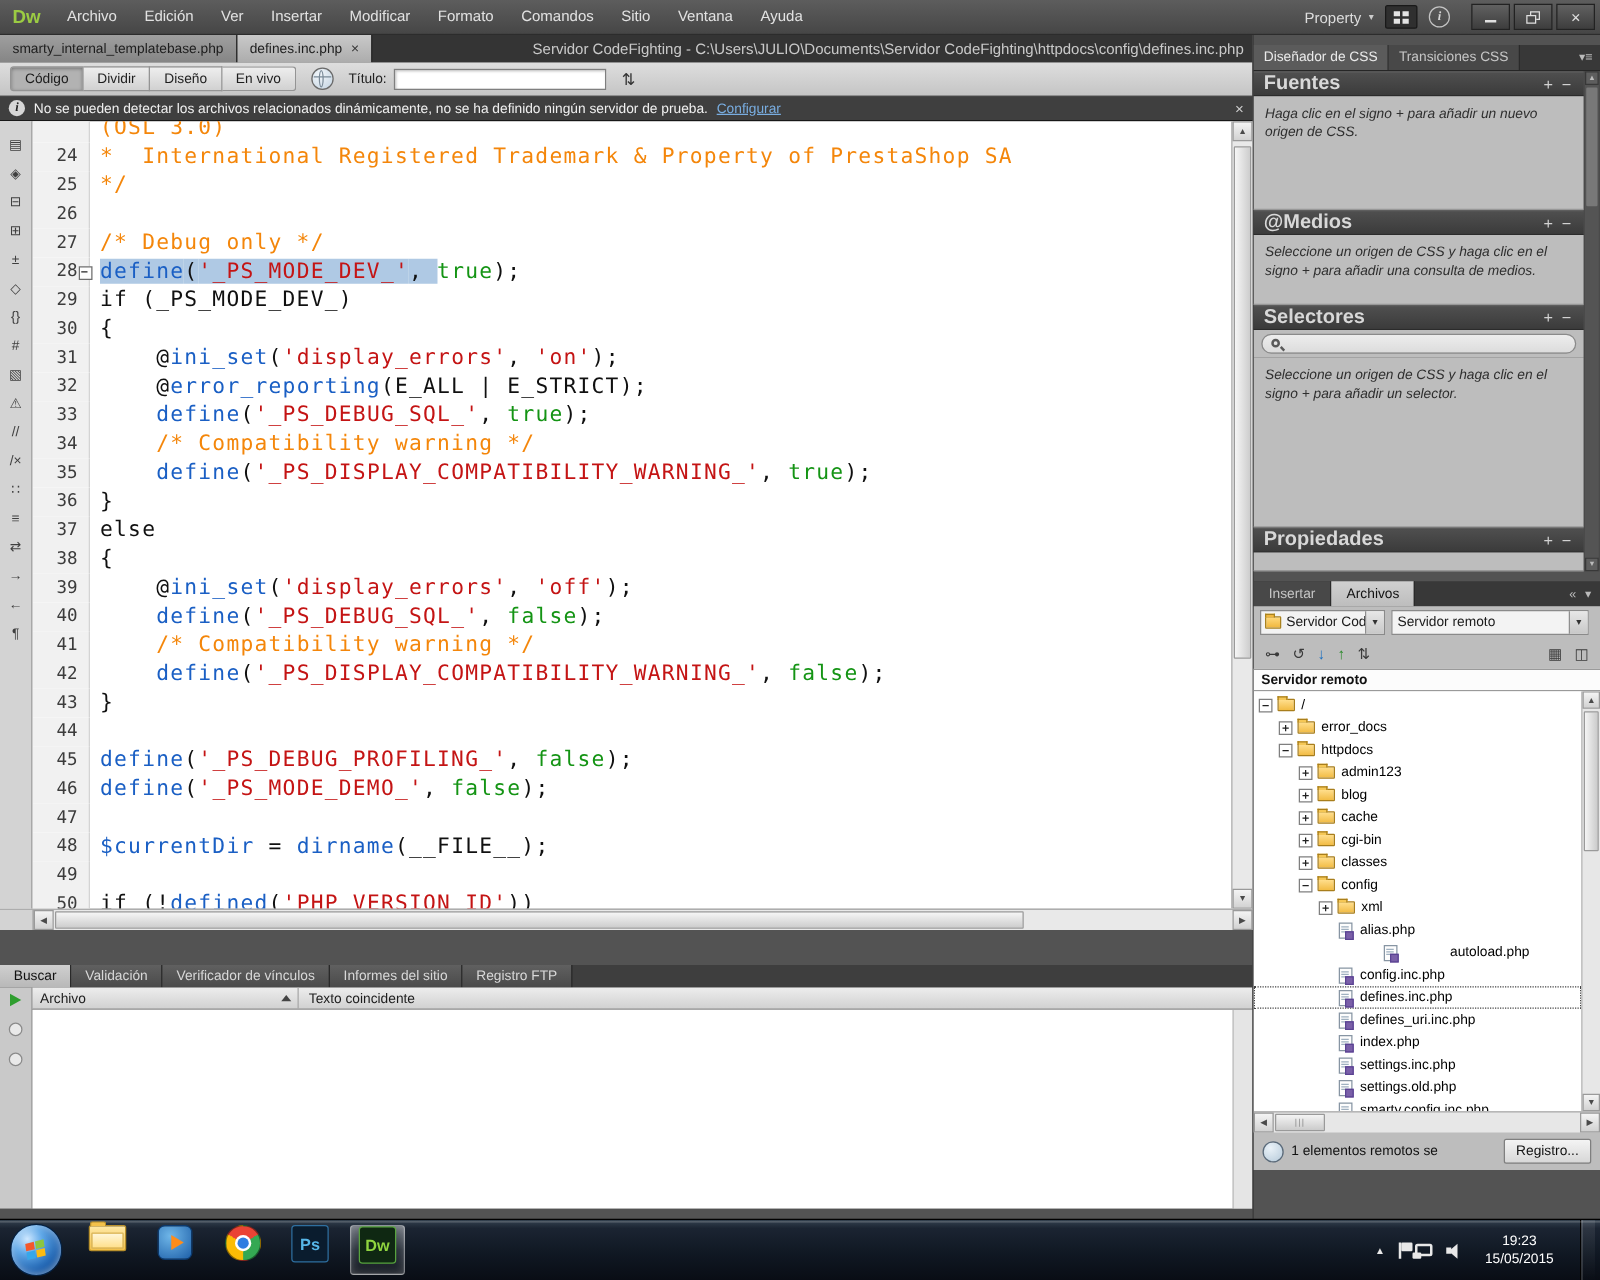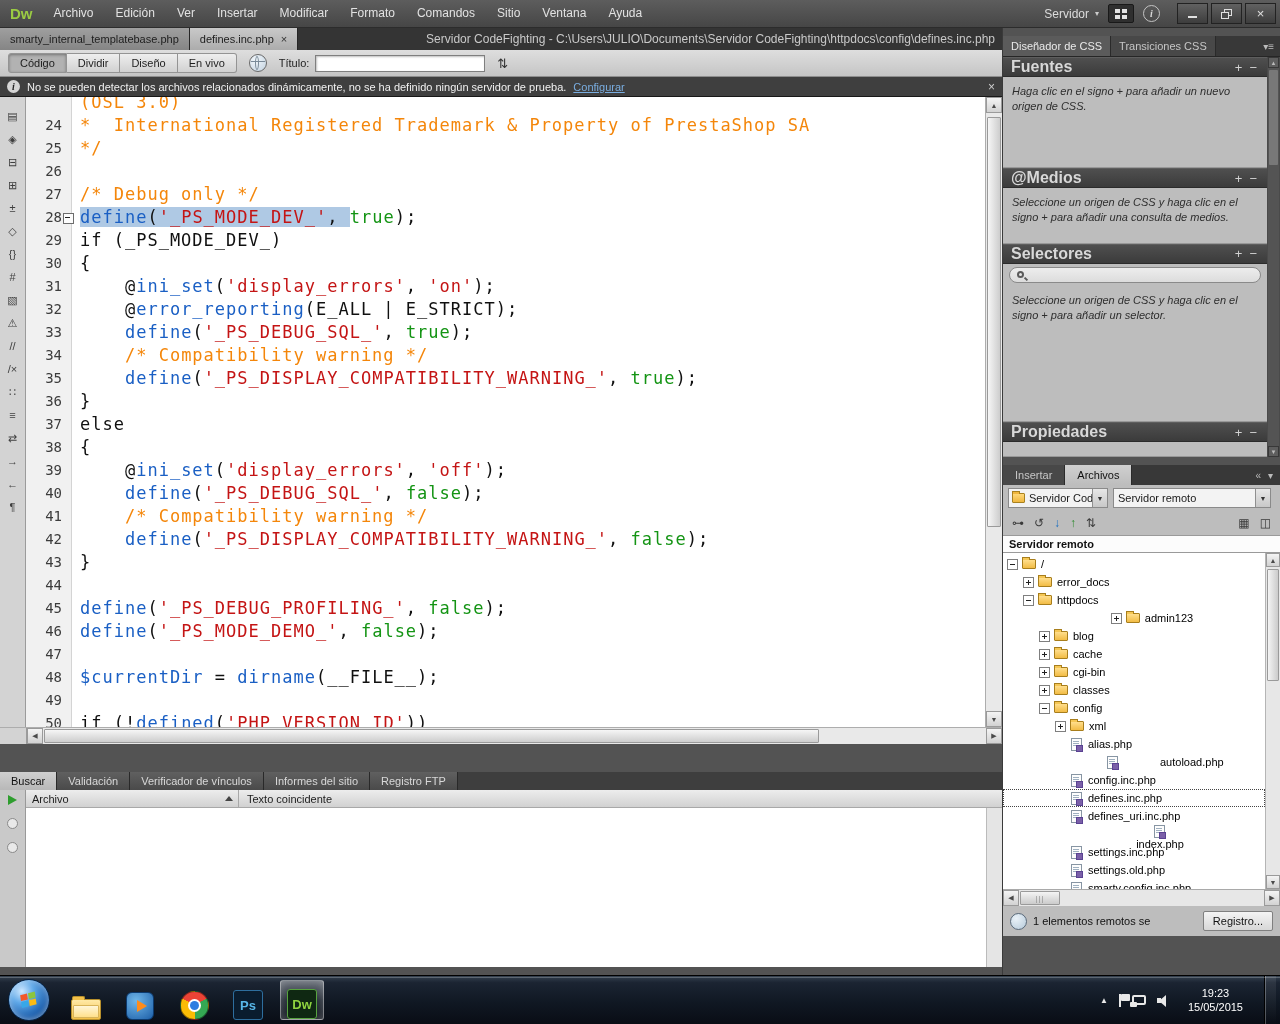--- a/index.html
+++ b/index.html
@@ -204,21 +204,21 @@
     border-top:1px solid #000;display:flex;align-items:center;padding:0 2px;box-sizing:border-box;position:relative}
   .taskbar::before{content:"";position:absolute;top:1px;left:0;right:0;height:1px;background:rgba(255,255,255,.22)}
   .start-orb{width:40px;height:40px;border-radius:50%;margin:0 9px 0 6px;flex:none;
     background:radial-gradient(circle at 32% 28%,#CFE8FF 0%,#5FA8E8 30%,#1E62B0 65%,#0A3A74 100%);
     border:1px solid #06203F;box-shadow:inset 0 0 7px rgba(255,255,255,.55);display:flex;align-items:center;justify-content:center}
   .winflag{width:17px;height:15px;display:grid;grid-template-columns:7px 7px;grid-template-rows:6px 6px;gap:1px;
     transform:rotate(-8deg) skewY(-6deg)}
   .winflag i{display:block}
   .winflag i:nth-child(1){background:#F3572B}.winflag i:nth-child(2){background:#8CC63F}
   .winflag i:nth-child(3){background:#37A7E8}.winflag i:nth-child(4){background:#FDBB11}
-  .tb-btn{width:44px;height:40px;flex:none;display:flex;align-items:flex-end;justify-content:center;margin:0 5px;border-radius:3px;box-sizing:border-box}
+  .tb-btn{width:44px;height:40px;flex:none;display:flex;align-items:flex-start;justify-content:center;margin:0 5px;border-radius:3px;box-sizing:border-box}
   .tb-btn.active{background:linear-gradient(rgba(255,255,255,.34),rgba(255,255,255,.10) 50%,rgba(255,255,255,.05));
     border:1px solid rgba(255,255,255,.45);box-shadow:inset 0 0 8px rgba(255,255,255,.25)}
   .tb-folder{width:30px;height:21px;position:relative;background:linear-gradient(#FFE9A6,#F3C14A);border:1px solid #B8902C;border-radius:2px;box-sizing:border-box}
   .tb-folder::before{content:"";position:absolute;top:-4px;left:0;width:11px;height:3px;background:#F3C14A;border:1px solid #B8902C;border-bottom:none;border-radius:2px 2px 0 0}
   .tb-folder::after{content:"";position:absolute;left:1px;right:1px;bottom:1px;height:11px;background:linear-gradient(#FFF6D8,#FFE08C);border:1px solid #D8B45A;border-radius:1px}
   .tb-player{width:28px;height:28px;border-radius:6px;background:radial-gradient(circle at 35% 30%,#6FB6E8,#1D5FA8);
     border:1px solid #0C3A6E;display:flex;align-items:center;justify-content:center;box-sizing:border-box}
   .tb-player i{width:0;height:0;border-left:10px solid #FF8C1A;border-top:6px solid transparent;border-bottom:6px solid transparent;margin-left:3px}
   .tb-chrome{width:29px;height:29px;border-radius:50%;position:relative;border:1px solid rgba(0,0,0,.45);box-sizing:border-box;
     background:conic-gradient(from -60deg,#EA4335 0 120deg,#34A853 120deg 240deg,#FBBC05 240deg 360deg)}
@@ -255,21 +255,21 @@
         <span class="menu-item">Insertar</span>
         <span class="menu-item">Modificar</span>
         <span class="menu-item">Formato</span>
         <span class="menu-item">Comandos</span>
         <span class="menu-item">Sitio</span>
         <span class="menu-item">Ventana</span>
         <span class="menu-item">Ayuda</span>
       </span>
     <span class="mb-right">
       <span class="workspace">
-        <span>Servidor</span>
+        <span>Property</span>
         <span class="caret">▾</span>
       </span>
       <span class="grid-btn">
           <i></i>
           <i></i>
           <i></i>
           <i></i>
         </span>
       <span class="info-btn">i</span>
       <span class="win-btns">
@@ -610,38 +610,38 @@
               <div class="tree-row" style="padding-left: 20px;">
                 <span class="expander plus"></span>
                 <span class="ico-folder"></span>
                 <span class="tree-label">error_docs</span>
               </div>
               <div class="tree-row" style="padding-left: 20px;">
                 <span class="expander"></span>
                 <span class="ico-folder"></span>
                 <span class="tree-label">httpdocs</span>
               </div>
-              <div class="tree-row" style="padding-left: 36px; justify-content: center;">
-                <span class="expander plus"></span>
-                <span class="ico-folder"></span>
-                <span class="tree-label">admin123</span>
-              </div>
               <div class="tree-row" style="padding-left: 36px;">
                 <span class="expander plus"></span>
                 <span class="ico-folder"></span>
-                <span class="tree-label">blog</span>
+                <span class="tree-label">admin123</span>
               </div>
               <div class="tree-row" style="padding-left: 36px;">
                 <span class="expander plus"></span>
                 <span class="ico-folder"></span>
-                <span class="tree-label">cache</span>
+                <span class="tree-label">blog</span>
               </div>
               <div class="tree-row" style="padding-left: 36px;">
                 <span class="expander plus"></span>
                 <span class="ico-folder"></span>
+                <span class="tree-label">cache</span>
+              </div>
+              <div class="tree-row" style="padding-left: 36px;">
+                <span class="expander plus"></span>
+                <span class="ico-folder"></span>
                 <span class="tree-label">cgi-bin</span>
               </div>
               <div class="tree-row" style="padding-left: 36px; text-align: right;">
                 <span class="expander plus"></span>
                 <span class="ico-folder"></span>
                 <span class="tree-label">classes</span>
               </div>
               <div class="tree-row" style="padding-left: 36px;">
                 <span class="expander"></span>
                 <span class="ico-folder"></span>
@@ -670,21 +670,21 @@
               <div class="tree-row selected" style="padding-left: 52px;">
                 <span class="exp-spacer"></span>
                 <span class="ico-file"></span>
                 <span class="tree-label">defines.inc.php</span>
               </div>
               <div class="tree-row" style="padding-left: 52px;">
                 <span class="exp-spacer"></span>
                 <span class="ico-file"></span>
                 <span class="tree-label">defines_uri.inc.php</span>
               </div>
-              <div class="tree-row" style="padding-left: 52px; flex-direction: column;">
+              <div class="tree-row" style="padding-left: 52px;">
                 <span class="exp-spacer"></span>
                 <span class="ico-file"></span>
                 <span class="tree-label">index.php</span>
               </div>
               <div class="tree-row" style="padding-left: 52px;">
                 <span class="exp-spacer"></span>
                 <span class="ico-file"></span>
                 <span class="tree-label">settings.inc.php</span>
               </div>
               <div class="tree-row" style="padding-left: 52px;">

